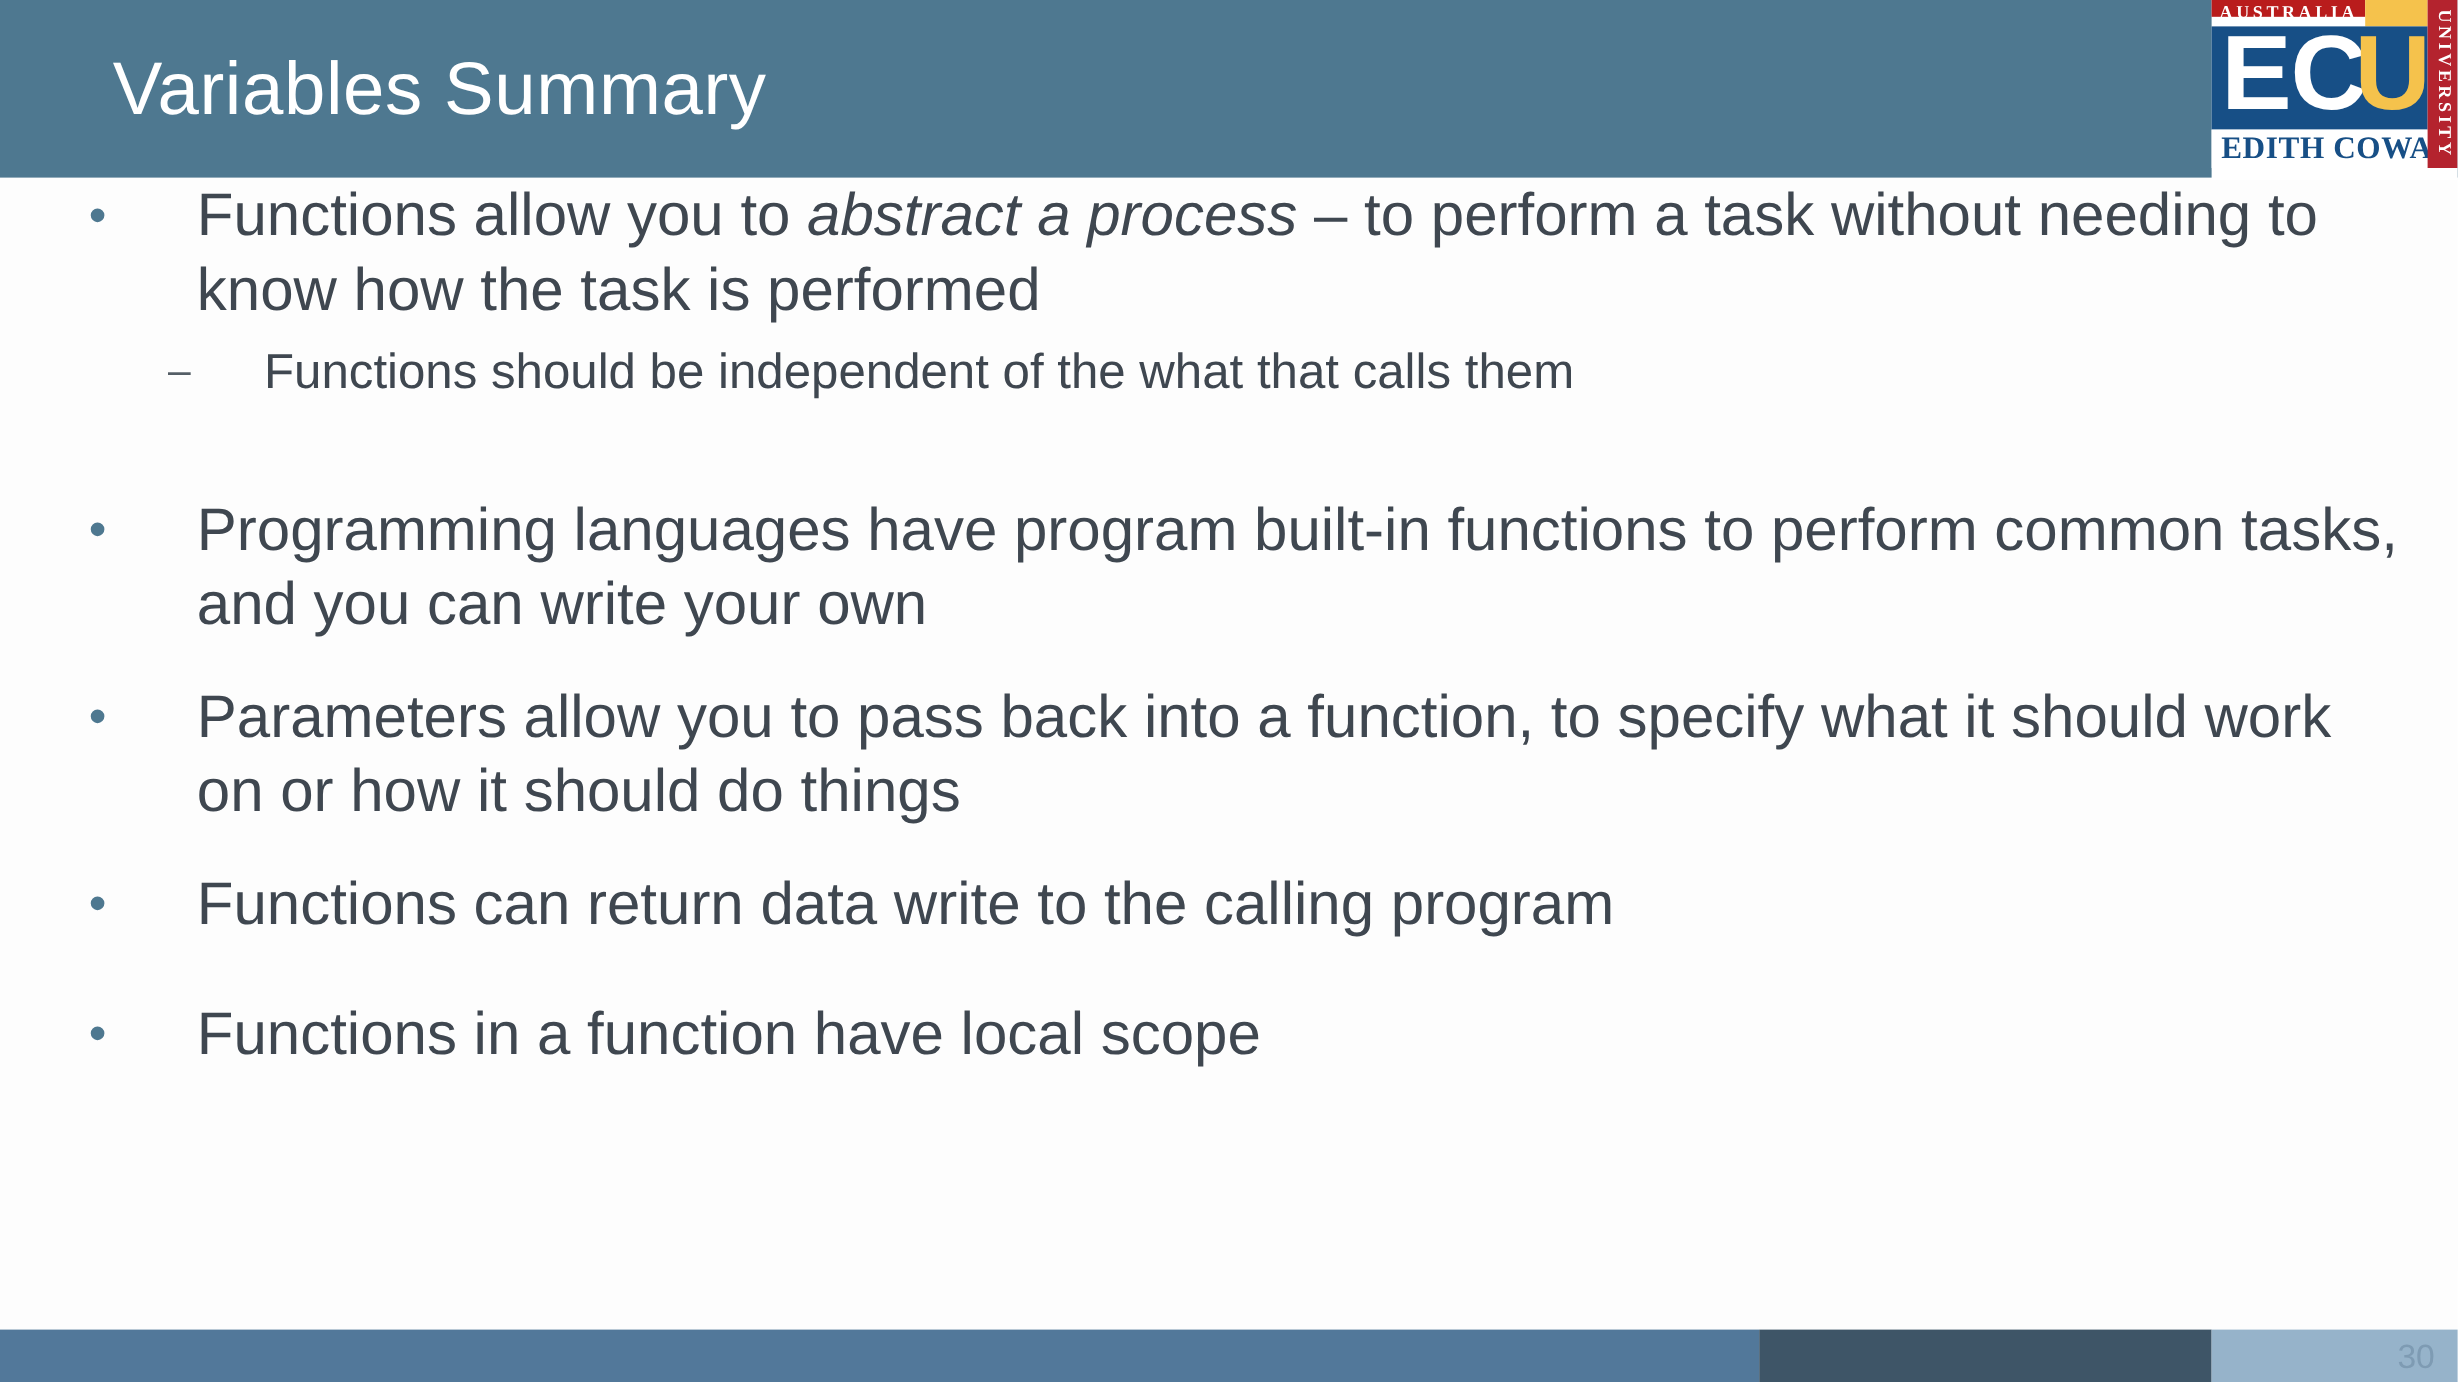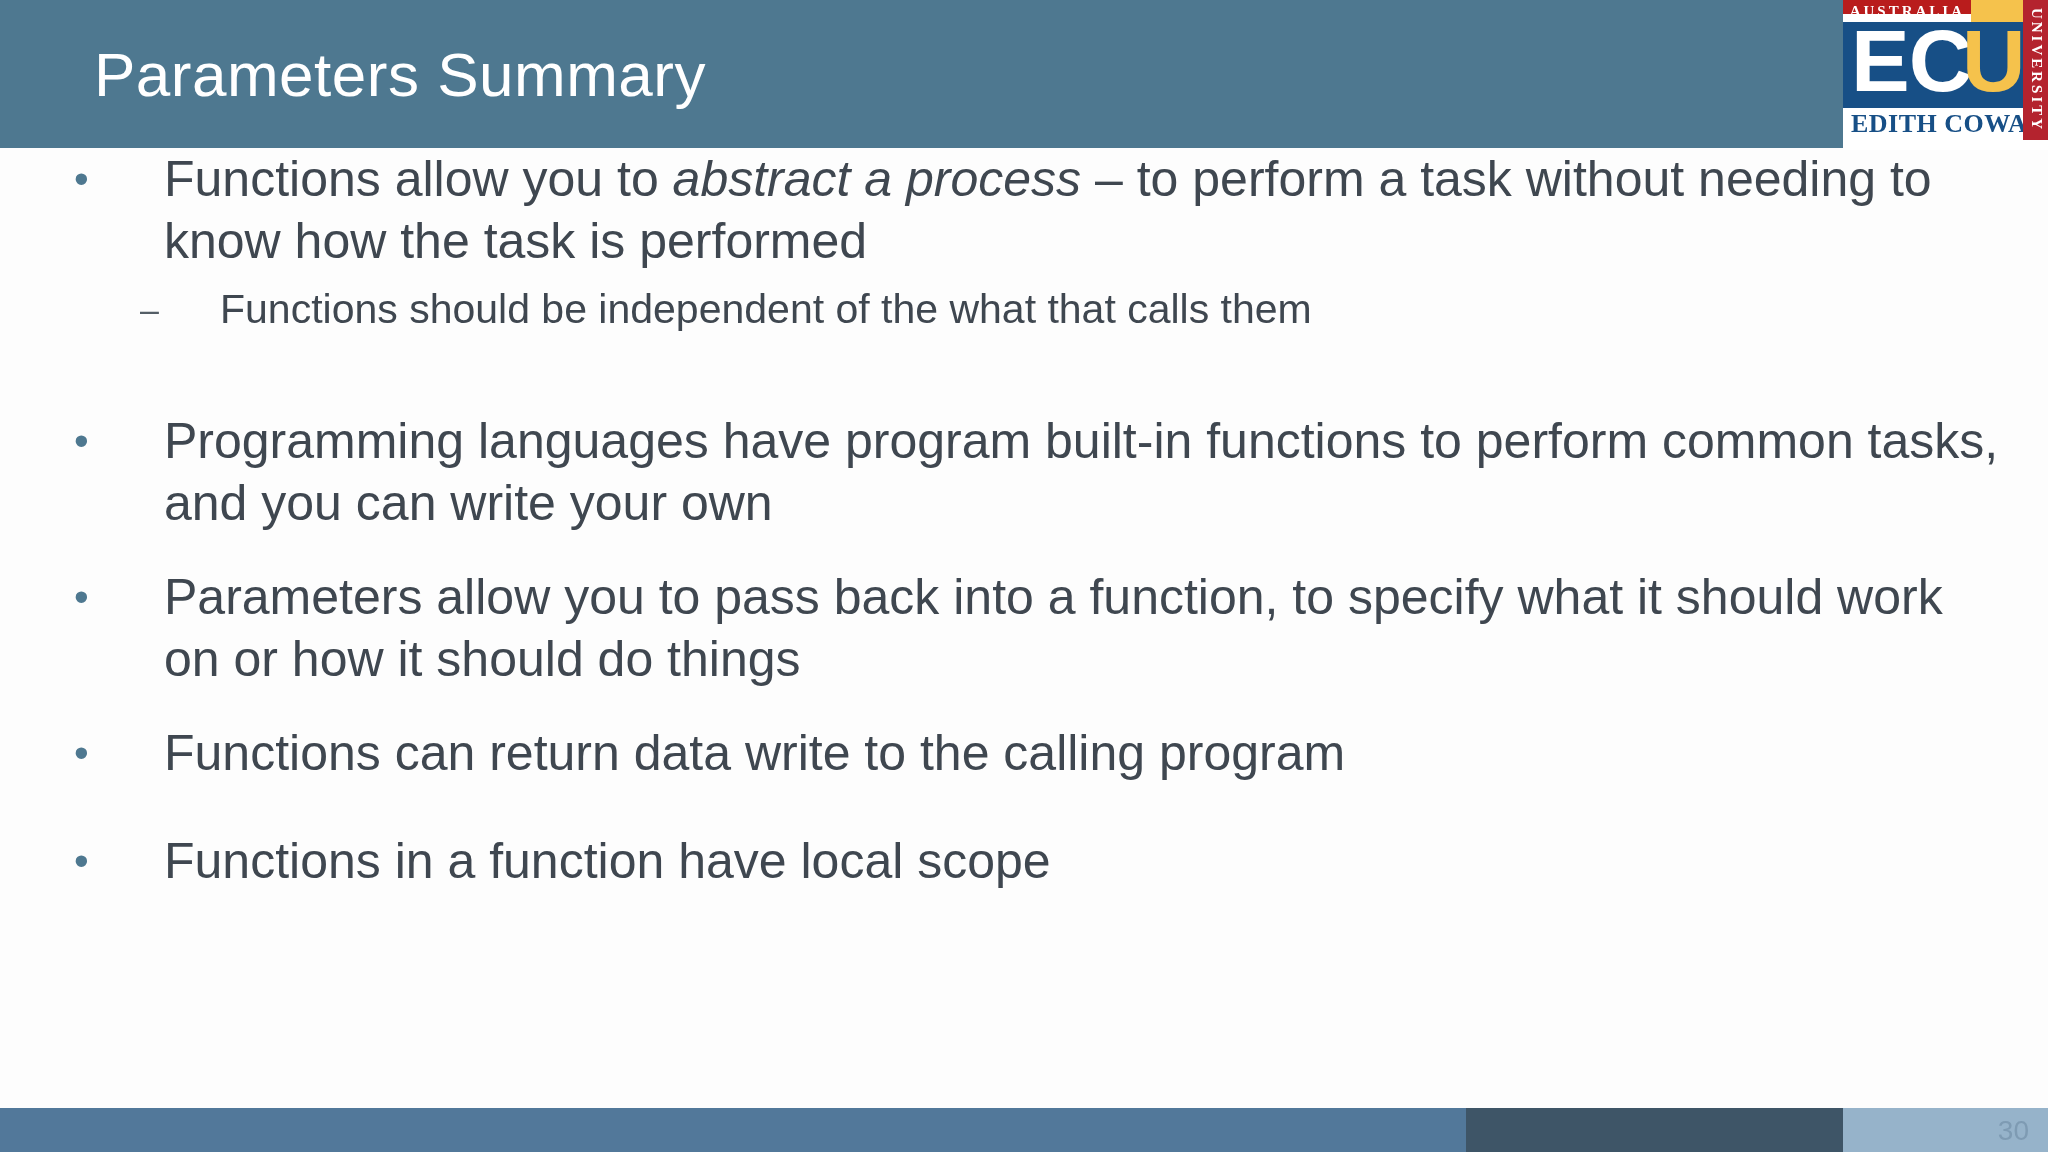--- a/index.html
+++ b/index.html
@@ -249,21 +249,21 @@
     color: #7e9bb3;
     font-weight: 400;
   }
 </style>
 </head>
 <body>
 
 <div class="slide">
 
   <div class="title-bar">
-    <div class="title-text">Parameters Summary</div>
+    <div class="title-text">Variables Summary</div>
   </div>
 
   <div class="logo">
     <div class="logo-australia">
       <span>AUSTRALIA</span>
     </div>
     <div class="logo-yellowtop"></div>
     <div class="logo-bluebox">
       <span class="logo-ec">EC</span>
       <span class="logo-u">U</span>

